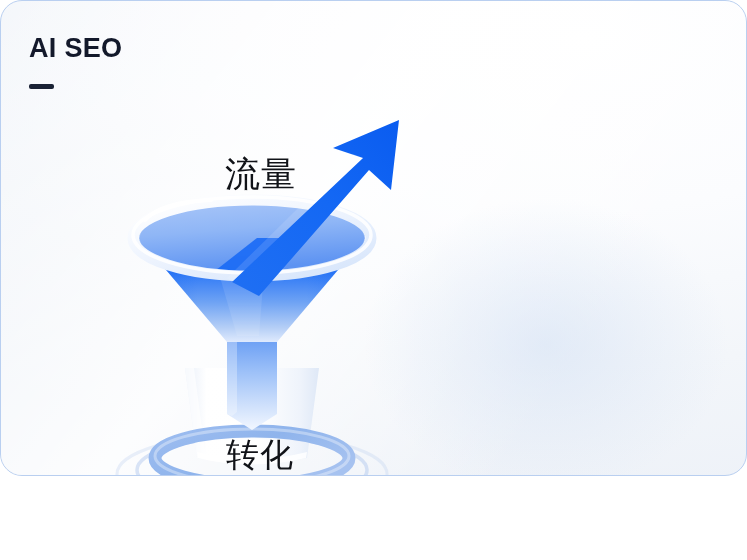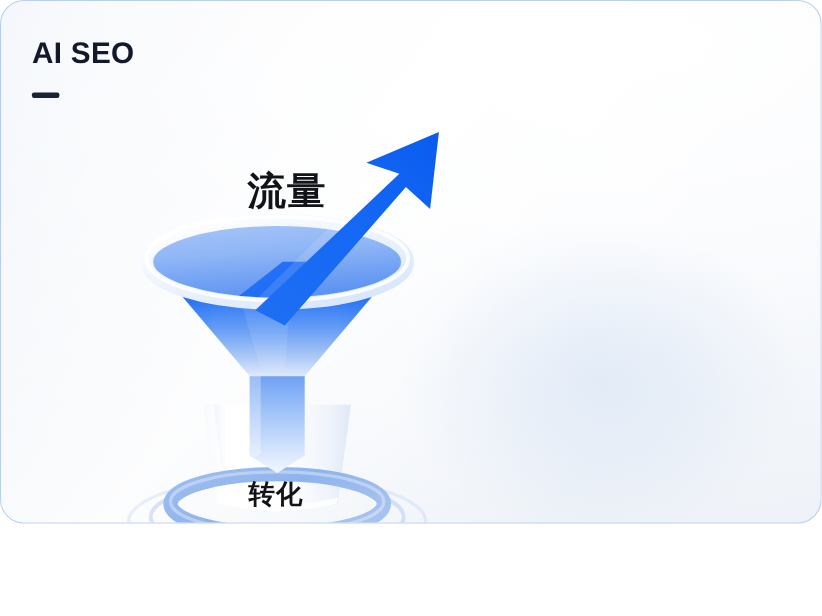--- a/index.html
+++ b/index.html
@@ -49,25 +49,25 @@
     color:#14161b;letter-spacing:.5px;
     white-space:nowrap;line-height:1;
   }
 
   
   .art{position:absolute;left:60px;top:95px;width:400px;height:440px;}
   .art svg{display:block;width:400px;height:440px;overflow:visible;}
 
   
   .lbl{
-    position:absolute;font-weight:bold;color:#111318;
+    position:absolute;font-weight:normal;color:#111318;
     line-height:1;white-space:nowrap;
   }
   .lbl-traffic{left:224px;top:155px;font-size:35px;letter-spacing:1px;}
-  .lbl-convert{left:224px;top:437px;font-size:24px;letter-spacing:1px;}
+  .lbl-convert{left:224px;top:437px;font-size:33px;letter-spacing:1px;}
 </style>
 </head>
 <body>
 
 <div class="canvas">
 
   <div class="bg-sheen"></div>
   <div class="bg-tint"></div>
 
   <div class="brand">AI SEO</div>

